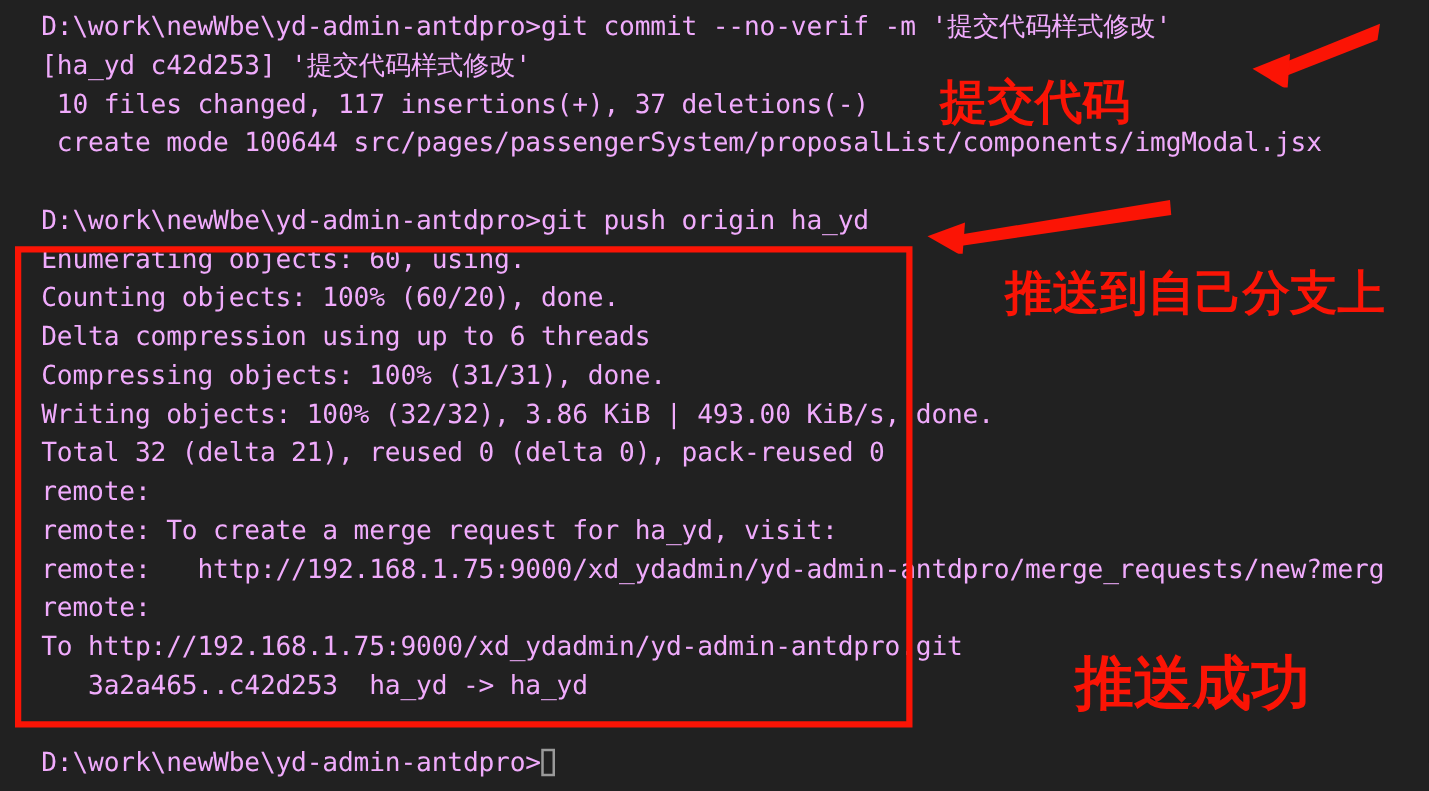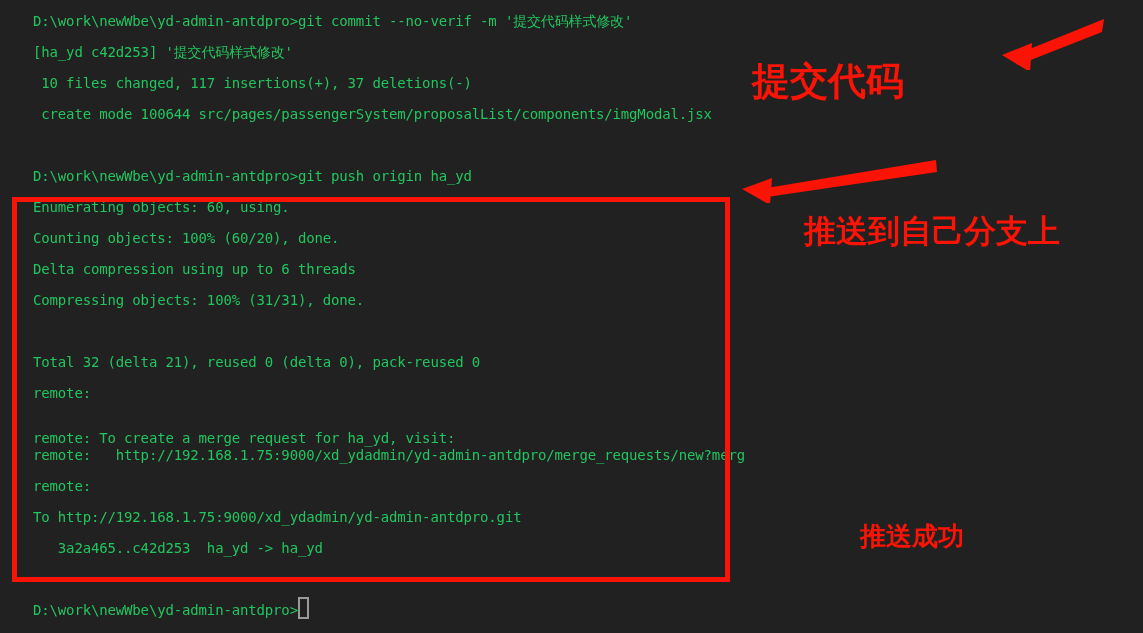--- a/index.html
+++ b/index.html
@@ -21,24 +21,24 @@
     top: 0;
     width: 1143px;
     height: 633px;
     padding: 0;
     box-sizing: border-box;
   }
   .line {
     position: absolute;
     left: 33px;
     white-space: pre;
-    font-size: 14px;
+    font-size: 21px;
     line-height: 31px;
     letter-spacing: -0.15px;
-    color: #22c55e;
+    color: #f0abfc;
     font-family: "DejaVu Sans Mono", "Liberation Mono", monospace;
   }
 
   
   .anno-box {
     position: absolute;
     border: 5px solid #fb1405;
     box-sizing: border-box;
     pointer-events: none;
   }
@@ -73,23 +73,24 @@
     <div class="line" style="top:6px">D:\work\newWbe\yd-admin-antdpro&gt;git commit --no-verif -m '提交代码样式修改'</div>
     <div class="line" style="top:37px">[ha_yd c42d253] '提交代码样式修改'</div>
     <div class="line" style="top:68px"> 10 files changed, 117 insertions(+), 37 deletions(-)</div>
     <div class="line" style="top:99px"> create mode 100644 src/pages/passengerSystem/proposalList/components/imgModal.jsx</div>
     <div class="line" style="top:130px"></div>
     <div class="line" style="top:161px">D:\work\newWbe\yd-admin-antdpro&gt;git push origin ha_yd</div>
     <div class="line" style="top:192px">Enumerating objects: 60, using.</div>
     <div class="line" style="top:223px">Counting objects: 100% (60/20), done.</div>
     <div class="line" style="top:254px">Delta compression using up to 6 threads</div>
     <div class="line" style="top:285px">Compressing objects: 100% (31/31), done.</div>
+    <div class="line" style="top:316px">Writing objects: 100% (32/32), 3.86 KiB | 493.00 KiB/s, done.</div>
     <div class="line" style="top:347px">Total 32 (delta 21), reused 0 (delta 0), pack-reused 0</div>
     <div class="line" style="top:378px">remote:</div>
-    <div class="line" style="top:423px">remote: To create a merge request for ha_yd, visit:</div>
+    <div class="line" style="top:409px">remote: To create a merge request for ha_yd, visit:</div>
     <div class="line" style="top:440px">remote:   http://192.168.1.75:9000/xd_ydadmin/yd-admin-antdpro/merge_requests/new?merg</div>
     <div class="line" style="top:471px">remote:</div>
     <div class="line" style="top:502px">To http://192.168.1.75:9000/xd_ydadmin/yd-admin-antdpro.git</div>
     <div class="line" style="top:533px">   3a2a465..c42d253  ha_yd -&gt; ha_yd</div>
     <div class="line" style="top:564px"></div>
 
     <div class="line" style="top:595px"><span>D:\work\newWbe\yd-admin-antdpro&gt;</span><span class="cursor-block"></span></div>
   </div>
 
   <div class="anno-box" style="left:12px; top:197px; width:718px; height:385px;"></div>
@@ -99,17 +100,17 @@
     <polygon points="2,45 32,33 30,62" fill="#fb1405"></polygon>
   </svg>
 
   <svg class="anno-arrow" style="left:740px; top:158px;" width="200" height="45">
     <polygon points="14,32 196,2 197,14 20,40" fill="#fb1405"></polygon>
     <polygon points="2,31 32,20 30,47" fill="#fb1405"></polygon>
   </svg>
 
   <div class="anno-text" style="left:752px; top:62px; font-size:38px;">提交代码</div>
 
-  <div class="anno-text" style="left:804px; top:215px; font-size:32px;">推送到自己分支上</div>
+  <div class="anno-text" style="left:804px; top:215px; font-size:38px;">推送到自己分支上</div>
 
-  <div class="anno-text" style="left:860px; top:523px; font-size:26px;">推送成功</div>
+  <div class="anno-text" style="left:860px; top:523px; font-size:47px;">推送成功</div>
 
 </div>
 
 </body></html>

